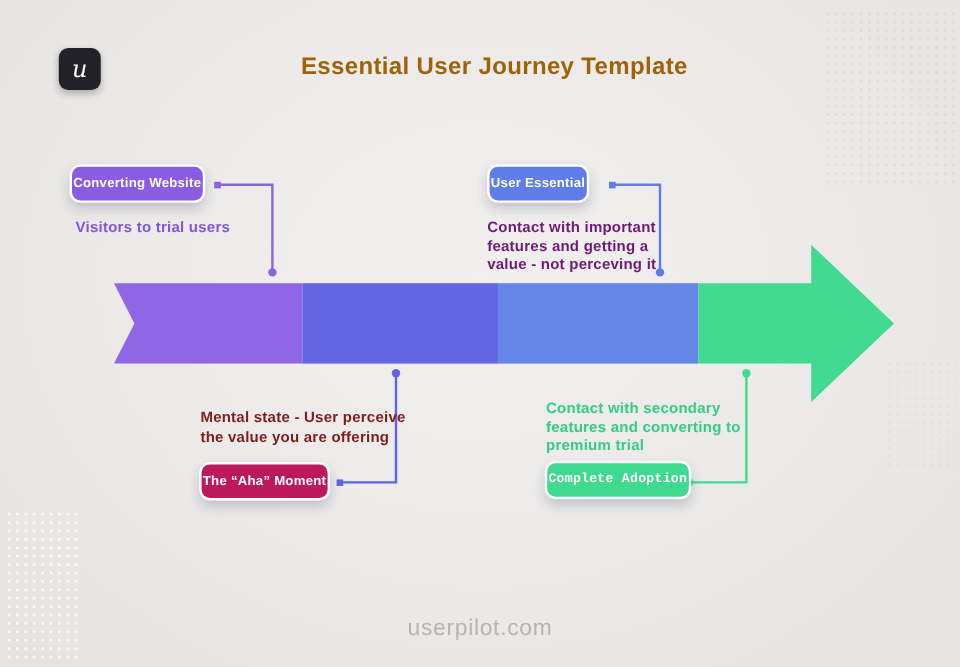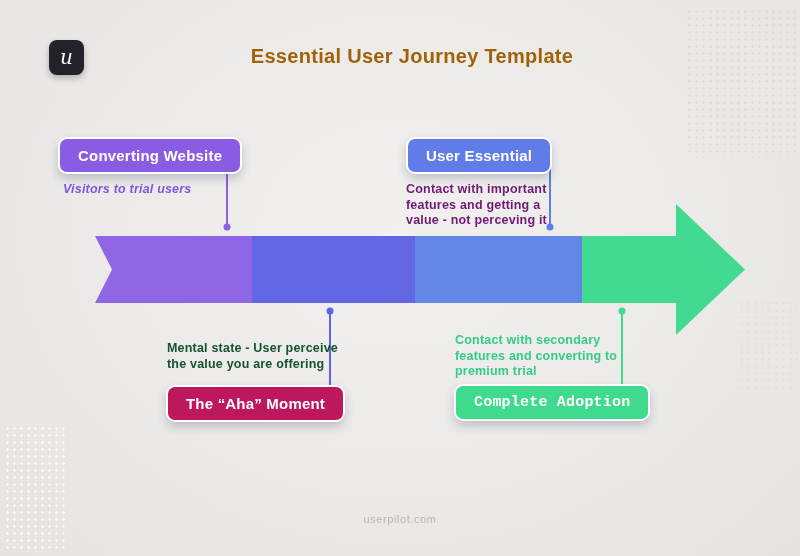--- a/index.html
+++ b/index.html
@@ -25,39 +25,39 @@
     color:#fff;font-family:"DejaVu Serif", serif;font-style:italic;
     font-size:20px;line-height:1;transform:translateY(-1px);
   }
   .title{
     position:absolute;left:12px;top:45px;width:100%;text-align:center;
     font-size:20px;font-weight:700;color:#a16207;letter-spacing:0.3px;
   }
   svg.overlay{position:absolute;left:0;top:0;}
   .badge{
     position:absolute;display:inline-block;box-sizing:border-box;
-    padding:8px 18px;border:2px solid #ffffff;border-radius:9px;
-    color:#ffffff;font-size:15px;font-weight:700;letter-spacing:0.2px;
+    padding:8px 1px;border:2px solid #ffffff;border-radius:9px;
+    color:#ffffff;font-size:11px;font-weight:700;letter-spacing:0.2px;
     box-shadow:0 5px 10px rgba(40,40,80,0.22);white-space:nowrap;
   }
   .badge.purple{background:#8a5ce4;}
   .badge.blue{background:#5f7ce8;}
   .badge.indigo{background:#be185d;}
   .badge.green{background:#3eda8e;}
   .desc{
     position:absolute;font-size:12.5px;font-weight:700;letter-spacing:0.2px;
     line-height:15.5px;white-space:pre-line;
   }
-  .desc.purple{color:#7e57dc;font-style:italic;}
+  .desc.purple{color:#7e57dc;}
   .desc.blue{color:#701a75;}
-  .desc.indigo{color:#14532d;}
+  .desc.indigo{color:#7f1d1d;}
   .desc.green{color:#35cc88;}
   .footer{
     position:absolute;left:0;top:513px;width:100%;text-align:center;
-    font-size:11px;color:#b7b5b2;letter-spacing:0.6px;
+    font-size:19px;color:#b7b5b2;letter-spacing:0.6px;
   }
 </style>
 </head>
 <body>
 
 <div class="dots" style="right:2px;top:8px;width:112px;height:150px;"></div>
 <div class="dots" style="right:2px;top:300px;width:60px;height:90px;opacity:.6;"></div>
 <div class="dots light" style="left:4px;top:425px;width:62px;height:125px;"></div>
 
 <div class="logo">

